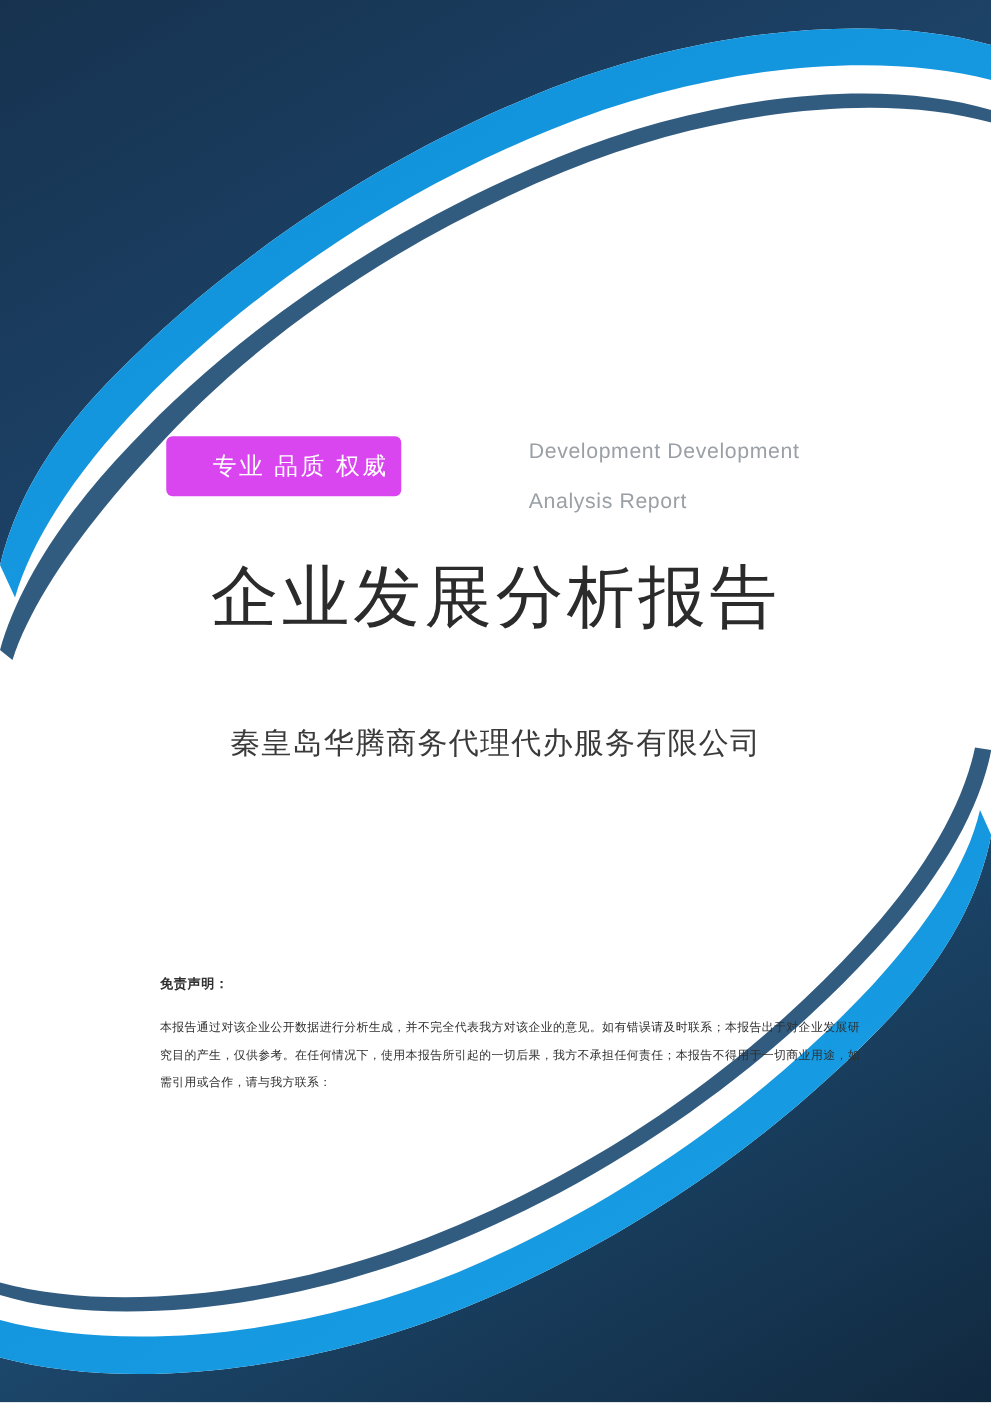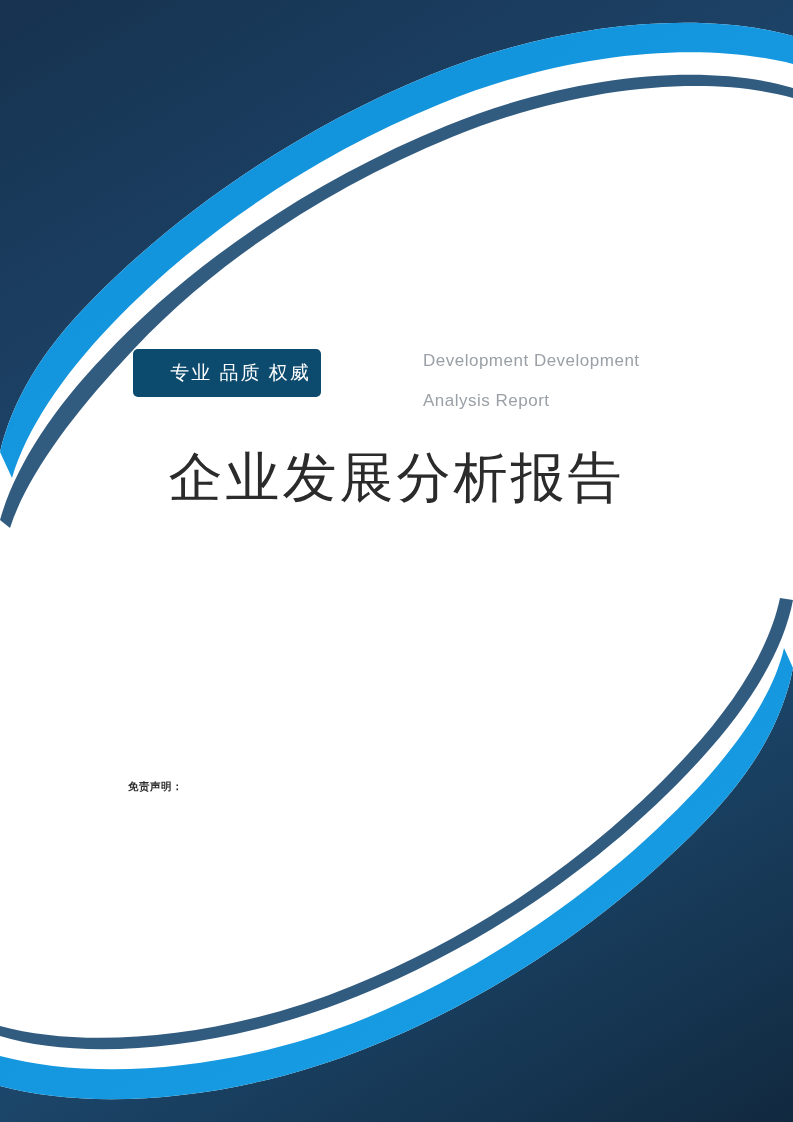--- a/index.html
+++ b/index.html
@@ -33,21 +33,21 @@
     left: 0;
     width: 793px;
     height: 1122px;
   }
   .badge {
     position: absolute;
     left: 133px;
     top: 349px;
     width: 188px;
     height: 48px;
-    background: #0c4a6e;
+    background: #d946ef;
     border-radius: 5px;
     color: #ffffff;
     font-size: 19px;
     letter-spacing: 2px;
     display: flex;
     align-items: center;
     justify-content: center;
     box-sizing: border-box;
     padding-left: 27px;
   }
@@ -154,19 +154,21 @@
 
     <div class="badge">专业 品质 权威</div>
 
     <div class="eng-title">
       <div>Development Development</div>
       <div>Analysis Report</div>
     </div>
 
     <div class="main-title">企业发展分析报告</div>
 
+    <div class="company">秦皇岛华腾商务代理代办服务有限公司</div>
 
     <div class="disclaimer">
       <div class="dh">免责声明：</div>
+      <div class="dp">本报告通过对该企业公开数据进行分析生成，并不完全代表我方对该企业的意见。如有错误请及时联系；本报告出于对企业发展研究目的产生，仅供参考。在任何情况下，使用本报告所引起的一切后果，我方不承担任何责任；本报告不得用于一切商业用途，如需引用或合作，请与我方联系：</div>
     </div>
 
   </div>
 </div>
 
 </body></html>

